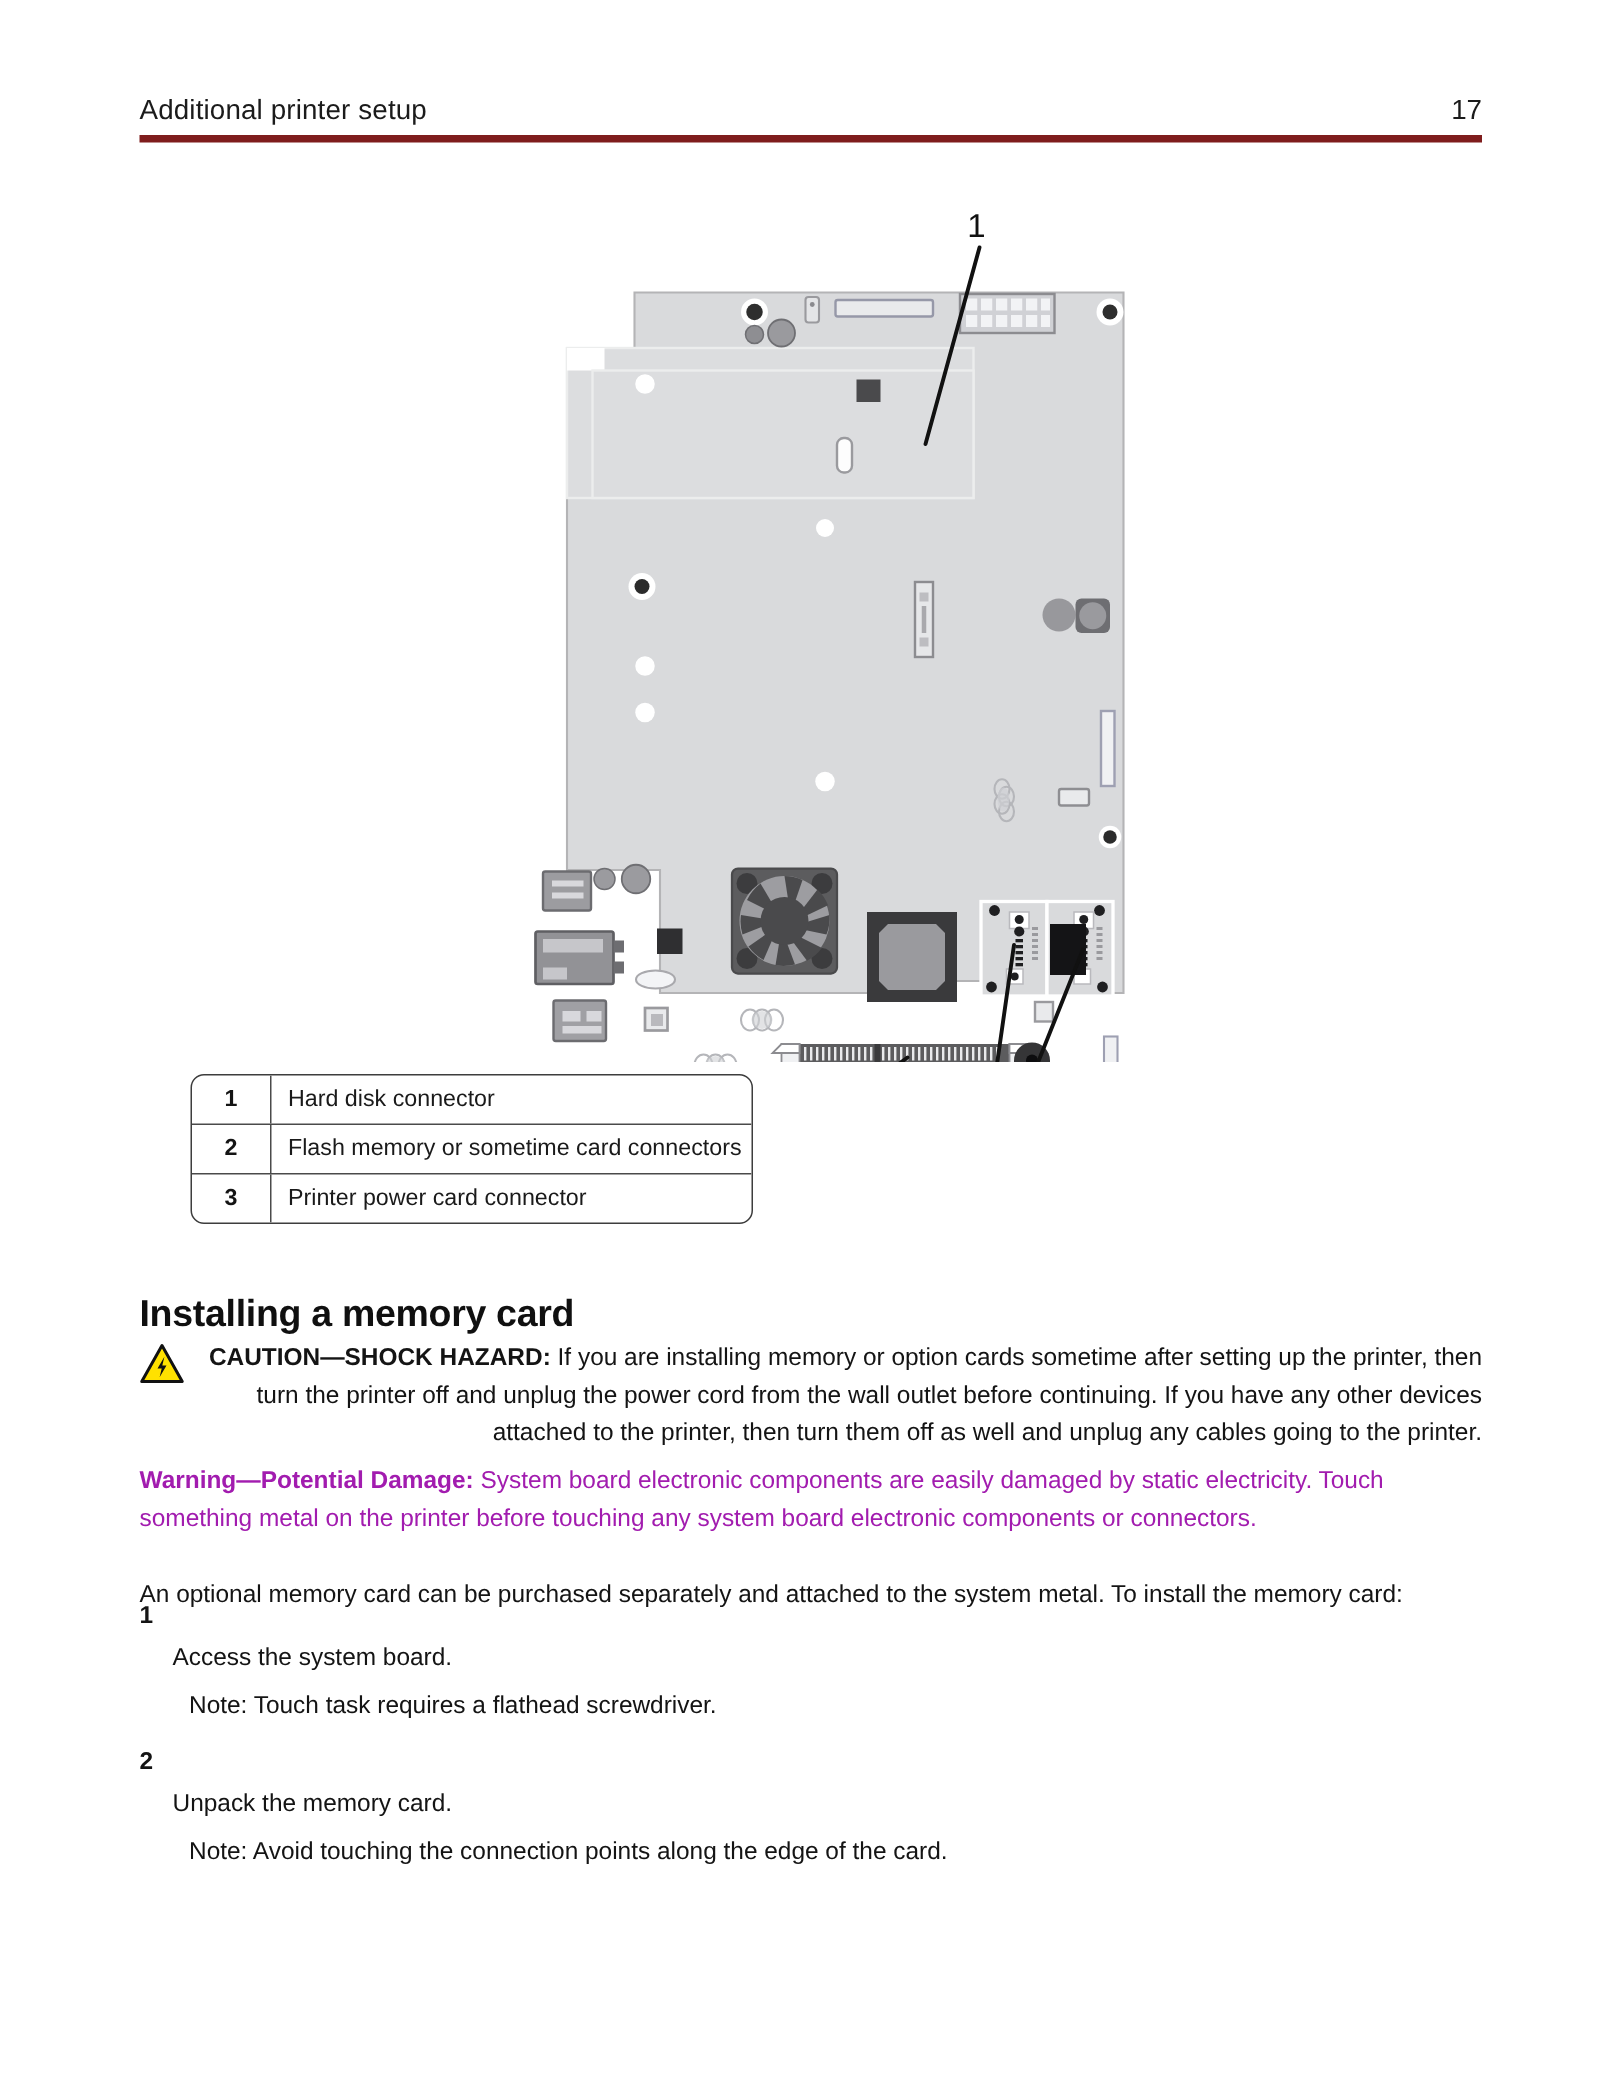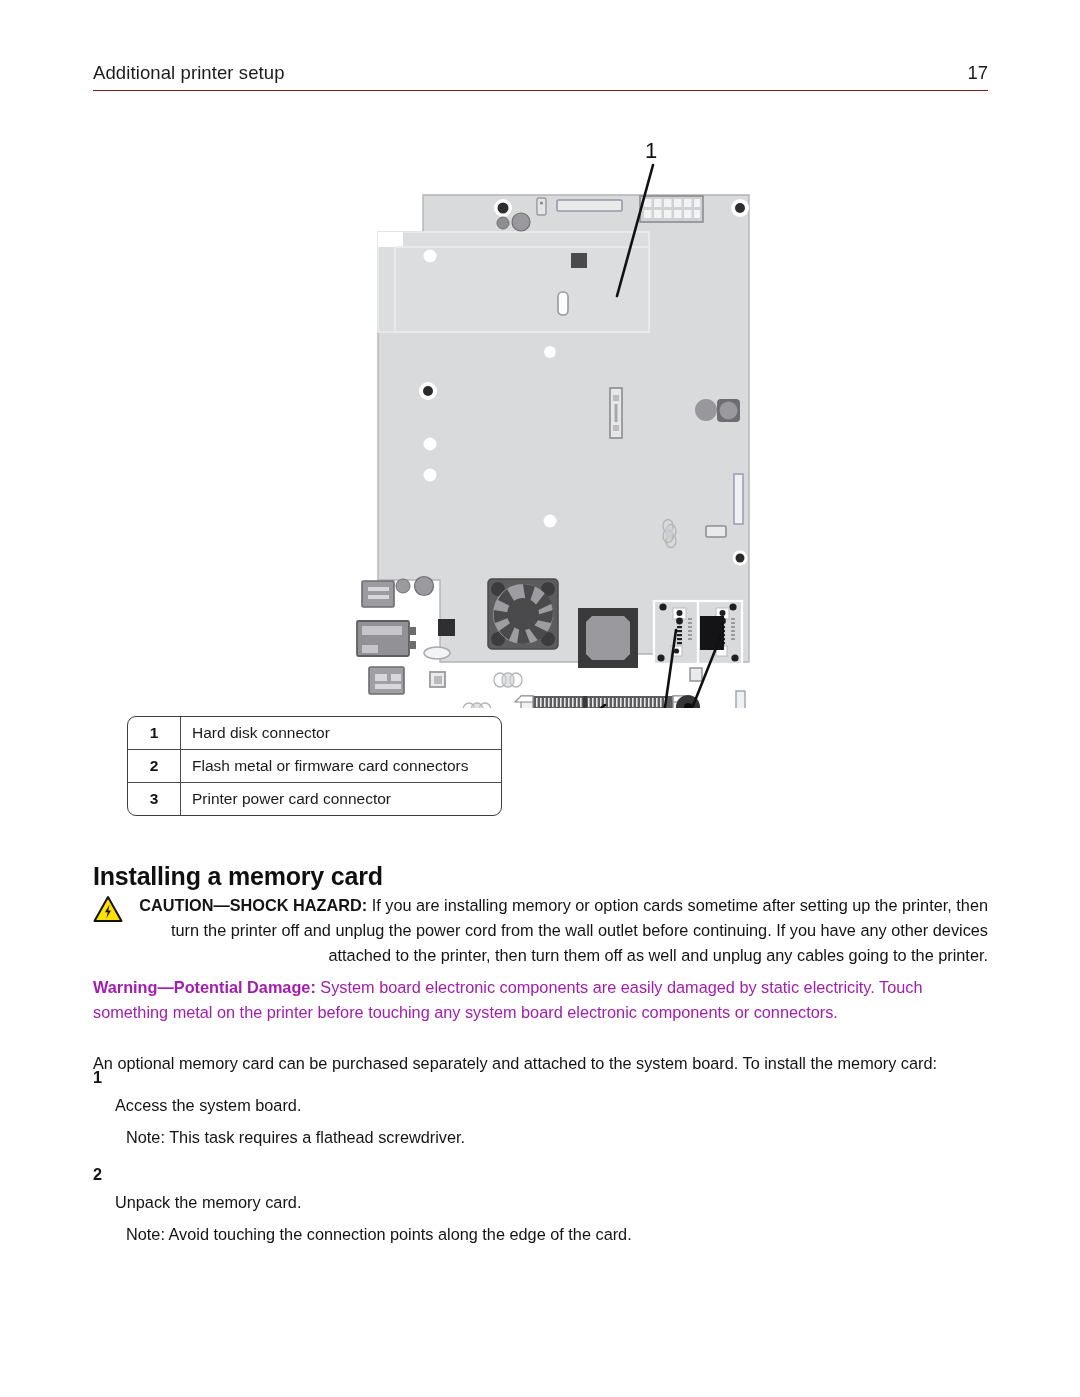--- a/index.html
+++ b/index.html
@@ -19,21 +19,21 @@
   
   .page-header {
     position: absolute;
     left: 93px;
     top: 62px;
     width: 895px;
     display: flex;
     align-items: flex-end;
     justify-content: space-between;
     padding-bottom: 6px;
-    border-bottom: 1px solid #7f1d1d;
+    border-bottom: 5px solid #7f1d1d;
   }
   .page-header .hdr-title {
     font-size: 18.5px;
     letter-spacing: 0.1px;
     color: #1b1b1b;
   }
   .page-header .hdr-page {
     font-size: 18.5px;
     color: #1b1b1b;
   }
@@ -483,21 +483,21 @@
 </div>
 
 <div class="legend-table">
   <div class="lt-inner">
     <div class="legend-row">
       <div class="legend-num">1</div>
       <div class="legend-desc">Hard disk connector</div>
     </div>
     <div class="legend-row">
       <div class="legend-num">2</div>
-      <div class="legend-desc">Flash metal or firmware card connectors</div>
+      <div class="legend-desc">Flash memory or sometime card connectors</div>
     </div>
     <div class="legend-row">
       <div class="legend-num">3</div>
       <div class="legend-desc">Printer power card connector</div>
     </div>
   </div>
 </div>
 
 <h1 class="section-heading">Installing a memory card</h1>
 
@@ -508,29 +508,29 @@
   </svg>
   <div class="caution-text">
     <b>CAUTION—SHOCK HAZARD:</b><span> If you are installing memory or option cards sometime after setting up the printer, then turn the printer off and unplug the power cord from the wall outlet before continuing. If you have any other devices attached to the printer, then turn them off as well and unplug any cables going to the printer.</span>
   </div>
 </div>
 
 <div class="warning-block">
   <b>Warning—Potential Damage:</b><span> System board electronic components are easily damaged by static electricity. Touch something metal on the printer before touching any system board electronic components or connectors.</span>
 </div>
 
-<p class="intro-para">An optional memory card can be purchased separately and attached to the system board. To install the memory card:</p>
+<p class="intro-para">An optional memory card can be purchased separately and attached to the system metal. To install the memory card:</p>
 
 <div class="steps">
   <div class="step-row">
     <span class="step-num">1</span>
     <span class="step-text">Access the system board.</span>
   </div>
   <div class="step-note">
-    <b>Note:</b><span> This task requires a flathead screwdriver.</span>
+    <b>Note:</b><span> Touch task requires a flathead screwdriver.</span>
   </div>
 
   <div class="step-row">
     <span class="step-num">2</span>
     <span class="step-text">Unpack the memory card.</span>
   </div>
   <div class="step-note">
     <b>Note:</b><span> Avoid touching the connection points along the edge of the card.</span>
   </div>
 </div>

